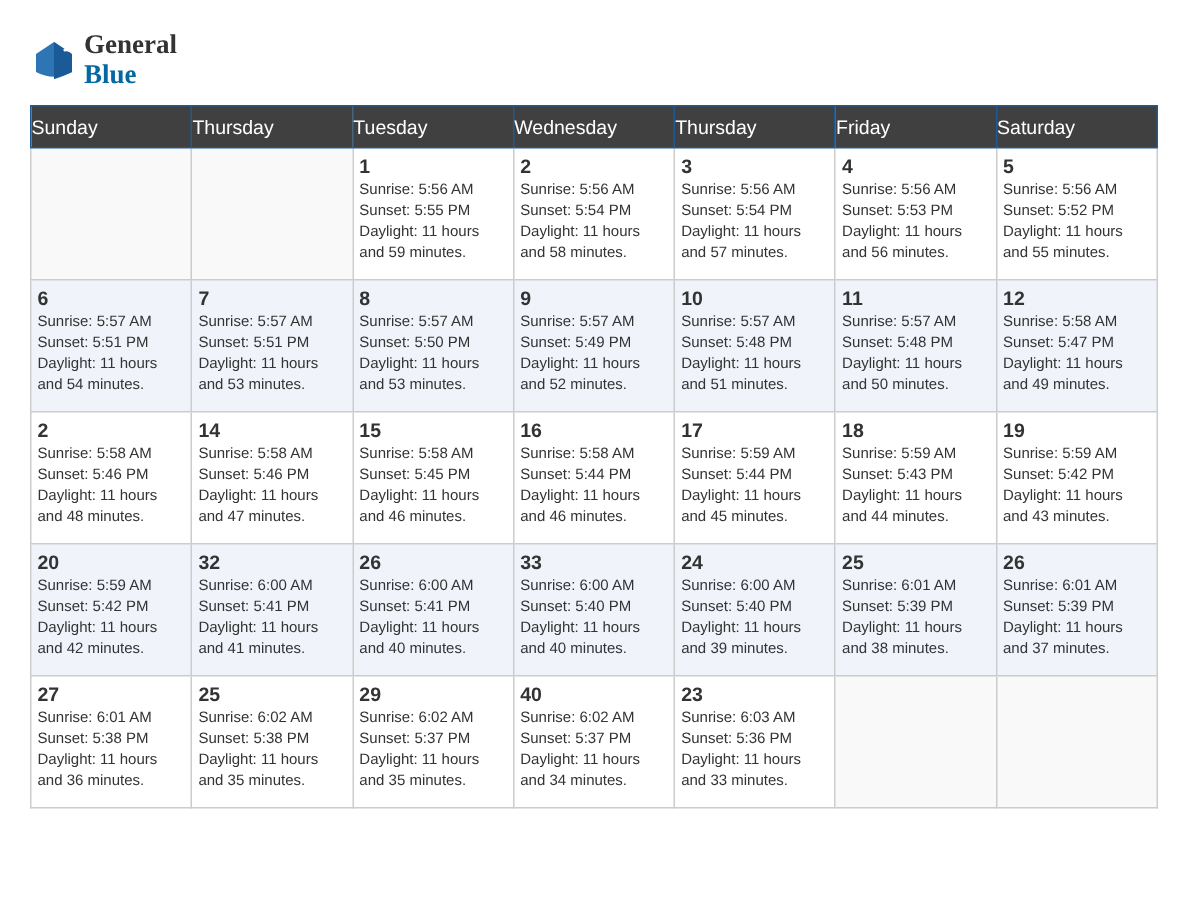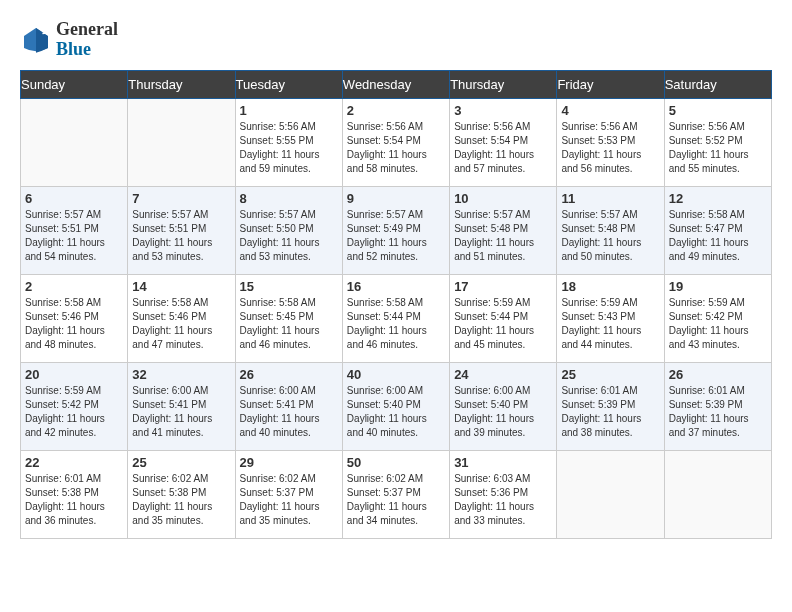--- a/index.html
+++ b/index.html
@@ -210,54 +210,54 @@
         </td>
         <td>
           <span class="day-number">32</span>
           <div class="day-info">Sunrise: 6:00 AM<br>Sunset: 5:41 PM<br>Daylight: 11 hours and 41 minutes.</div>
         </td>
         <td>
           <span class="day-number">26</span>
           <div class="day-info">Sunrise: 6:00 AM<br>Sunset: 5:41 PM<br>Daylight: 11 hours and 40 minutes.</div>
         </td>
         <td>
-          <span class="day-number">40</span>
+          <span class="day-number">33</span>
           <div class="day-info">Sunrise: 6:00 AM<br>Sunset: 5:40 PM<br>Daylight: 11 hours and 40 minutes.</div>
         </td>
         <td>
           <span class="day-number">24</span>
           <div class="day-info">Sunrise: 6:00 AM<br>Sunset: 5:40 PM<br>Daylight: 11 hours and 39 minutes.</div>
         </td>
         <td>
           <span class="day-number">25</span>
           <div class="day-info">Sunrise: 6:01 AM<br>Sunset: 5:39 PM<br>Daylight: 11 hours and 38 minutes.</div>
         </td>
         <td>
           <span class="day-number">26</span>
           <div class="day-info">Sunrise: 6:01 AM<br>Sunset: 5:39 PM<br>Daylight: 11 hours and 37 minutes.</div>
         </td>
       </tr>
       <tr>
         <td>
-          <span class="day-number">22</span>
+          <span class="day-number">27</span>
           <div class="day-info">Sunrise: 6:01 AM<br>Sunset: 5:38 PM<br>Daylight: 11 hours and 36 minutes.</div>
         </td>
         <td>
           <span class="day-number">25</span>
           <div class="day-info">Sunrise: 6:02 AM<br>Sunset: 5:38 PM<br>Daylight: 11 hours and 35 minutes.</div>
         </td>
         <td>
           <span class="day-number">29</span>
           <div class="day-info">Sunrise: 6:02 AM<br>Sunset: 5:37 PM<br>Daylight: 11 hours and 35 minutes.</div>
         </td>
         <td>
-          <span class="day-number">50</span>
+          <span class="day-number">40</span>
           <div class="day-info">Sunrise: 6:02 AM<br>Sunset: 5:37 PM<br>Daylight: 11 hours and 34 minutes.</div>
         </td>
         <td>
-          <span class="day-number">31</span>
+          <span class="day-number">23</span>
           <div class="day-info">Sunrise: 6:03 AM<br>Sunset: 5:36 PM<br>Daylight: 11 hours and 33 minutes.</div>
         </td>
         <td class="empty-cell"></td>
         <td class="empty-cell"></td>
       </tr>
     </tbody>
 </table>
 
 </body></html>

